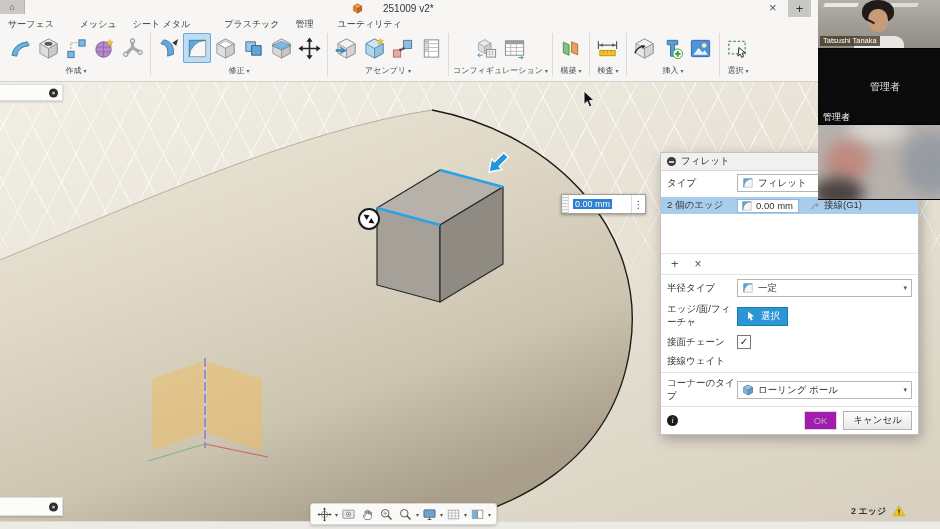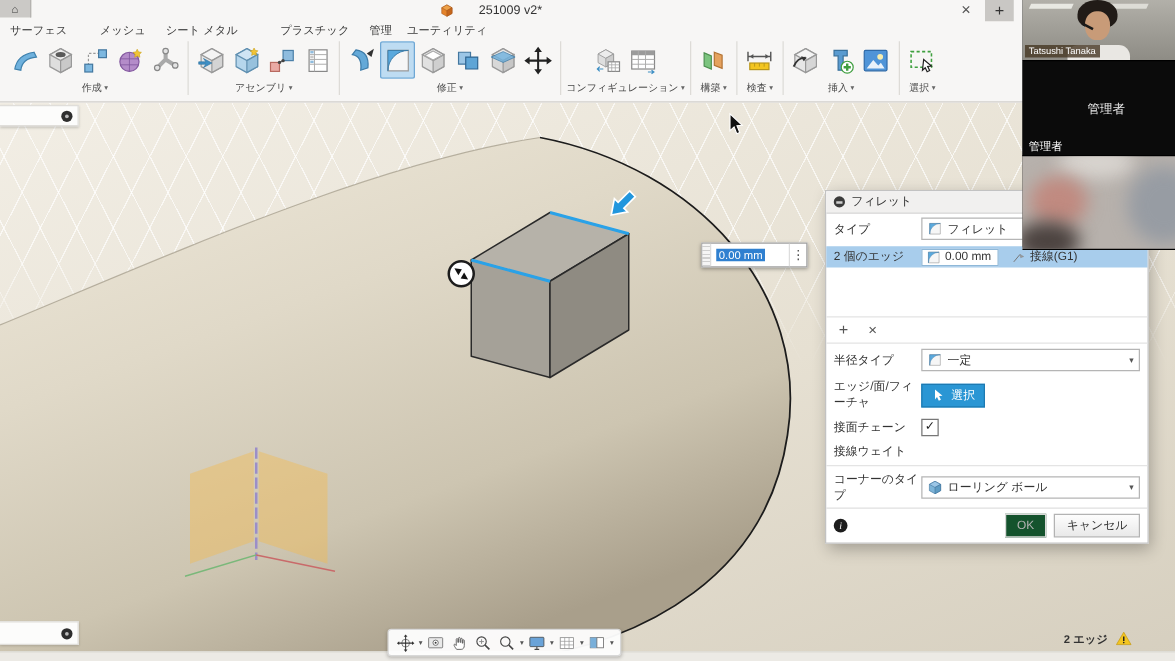--- a/index.html
+++ b/index.html
@@ -9,21 +9,21 @@
   
   .ribbon{position:absolute;top:0;left:0;width:940px;height:81px;background:#f7f6f5;
           border-bottom:1px solid #d2d0cc;z-index:5;}
   .home-tab{position:absolute;top:0;left:0;width:24px;height:14px;background:#cbc9c6;
             border-right:1px solid #b5b3b0;display:flex;align-items:center;justify-content:center;
             font-size:9px;color:#3a3a3a;}
   .tabs{position:absolute;top:18px;left:8px;display:flex;font-size:9px;color:#3a3a3a;white-space:nowrap;}
   .tab{cursor:default;}
   .tab:nth-child(2){margin-left:26px}.tab:nth-child(3){margin-left:16px}
   .tab:nth-child(4){margin-left:34px}.tab:nth-child(5){margin-left:16px}
-  .tab:nth-child(6){margin-left:12px}
+  .tab:nth-child(6){margin-left:24px}
   .doc-tab{position:absolute;top:3px;left:352px;display:flex;gap:20px;align-items:center;
            font-size:10px;color:#333;}
   .doc-tab .mini svg{width:11px;height:11px;display:block;}
   .win-close{position:absolute;top:1px;left:769px;font-size:13px;color:#555;line-height:14px;}
   .tab-add{position:absolute;top:0;left:788px;width:23px;height:17px;background:#c9c7c4;
            display:flex;align-items:center;justify-content:center;font-size:13px;color:#333;}
   .groups{position:absolute;top:33px;left:2px;display:flex;align-items:flex-start;}
   .tb-group{display:flex;flex-direction:column;align-items:center;padding:0 4px;
             border-right:1px solid #ddDBD7;}
   .tb-group:last-child{border-right:none;}
@@ -80,21 +80,21 @@
   .checkbox{width:12px;height:12px;border:1px solid #777;background:#fff;display:flex;align-items:center;
             justify-content:center;font-size:10px;font-weight:bold;color:#222;line-height:1;}
   .txt-input{flex:1;height:17px;border:1px solid #b5b5b5;padding:0 4px;display:flex;align-items:center;box-sizing:border-box;}
   .dlg-footer{display:flex;align-items:center;padding:4px 6px;border-top:1px solid #e0e0e0;}
   .info-dot{width:11px;height:11px;border-radius:50%;background:#1d1d1d;color:#fff;font-size:8px;
             font-style:italic;display:flex;align-items:center;justify-content:center;
             font-family:"Liberation Serif",serif;}
   .spacer{flex:1;}
   .btn{height:17px;padding:0 9px;border:1px solid #b3b3b3;background:linear-gradient(#fdfdfd,#e9e9e9);
        font-size:9.5px;display:flex;align-items:center;margin-left:6px;}
-  .btn.disabled{color:#b3b3b3;background:#14532d;border-color:#d8d8d8;}
+  .btn.disabled{color:#b3b3b3;background:#a21caf;border-color:#d8d8d8;}
   
   .video-panel{position:absolute;top:0;left:818px;width:134px;height:198px;background:#000;z-index:8;}
   .vt{position:relative;overflow:hidden;border-bottom:1px solid #000;}
   .vt1{height:48px;background:linear-gradient(#b2b0a9 0%,#a5a39c 35%,#8e8c85 100%);}
   .vt1 .light{position:absolute;top:3px;left:6px;width:34px;height:4px;background:#e8e8e2;transform:skewX(-25deg);}
   .vt1 .light2{position:absolute;top:3px;left:70px;width:30px;height:4px;background:#dddcd6;transform:skewX(-25deg);}
   .vt1 .hair{position:absolute;top:0;left:44px;width:32px;height:23px;border-radius:50% 50% 42% 42%;background:#211b17;}
   .vt1 .face{position:absolute;top:9px;left:50px;width:20px;height:23px;border-radius:46%;background:#c89b78;}
   .vt1 .shirt{position:absolute;bottom:0;left:36px;width:50px;height:12px;border-radius:9px 9px 0 0;background:#e9e7e3;}
   .vt1 .mic{position:absolute;top:20px;left:47px;width:10px;height:2px;background:#1a1a1a;transform:rotate(28deg);}
@@ -200,20 +200,68 @@
           </div>
           <div class="tb-label">
             <span>作成</span>
             <span class="caret">▾</span>
           </div>
         </div>
         <div class="tb-group">
           <div class="tb-icons">
             <div class="tb-btn">
               <svg viewBox="0 0 24 24">
+                <path d="M6 3c7 1 11 6 10 15l-6 2C11 12 9 8 3 7z" fill="#64a9d8" stroke="#3c7ba8"></path>
+                <path d="M15 6l6-4-2 7z" fill="#333"></path>
+              </svg>
+            </div>
+            <div class="tb-btn active">
+              <svg viewBox="0 0 24 24">
+                <path d="M3.5 3.5h17v17h-17z" fill="#f6f6f6" stroke="#9a9a9a"></path>
+                <path d="M20.5 3.5A17 17 0 0 0 3.5 20.5v-17z" fill="#5aa9dd" stroke="#3c7ba8" stroke-width=".8"></path>
+              </svg>
+            </div>
+            <div class="tb-btn">
+              <svg viewBox="0 0 24 24">
+                <path d="M12 2 21 7v10l-9 5-9-5V7z" fill="#e1e1e1" stroke="#999" stroke-width="1" stroke-linejoin="round"></path>
+                <path d="M12 2 21 7 12 12 3 7z" fill="#f1f1f1" stroke="#999" stroke-width="1"></path>
+                <path d="M21 7v10l-9 5V12z" fill="#cfcfcf" stroke="#999" stroke-width="1"></path>
+                <path d="M12 4 19 7.7 12 11.4 5 7.7z" fill="#fff" stroke="#aaa"></path>
+              </svg>
+            </div>
+            <div class="tb-btn">
+              <svg viewBox="0 0 24 24">
+                <path d="M4 5h10v10H4z" fill="#9cc6e6" stroke="#43779f"></path>
+                <path d="M10 9h10v10H10z" fill="#5fa5d6" stroke="#2f6591"></path>
+              </svg>
+            </div>
+            <div class="tb-btn">
+              <svg viewBox="0 0 24 24">
+                <path d="M12 2 21 7v10l-9 5-9-5V7z" fill="#d8d8d8" stroke="#999" stroke-width="1" stroke-linejoin="round"></path>
+                <path d="M12 2 21 7 12 12 3 7z" fill="#e8e8e8" stroke="#999" stroke-width="1"></path>
+                <path d="M21 7v10l-9 5V12z" fill="#c6c6c6" stroke="#999" stroke-width="1"></path>
+                <path d="M2 9l10-4.5L22 9l-10 4.5z" fill="#6fb1dd" opacity=".82" stroke="#3c7ba8" stroke-width=".8"></path>
+              </svg>
+            </div>
+            <div class="tb-btn">
+              <svg viewBox="0 0 24 24">
+                <path d="M12 3.5v17M3.5 12h17" stroke="#222" stroke-width="1.7"></path>
+                <path d="M12 .5l-3.2 4.4h6.4zM12 23.5l-3.2-4.4h6.4zM.5 12l4.4-3.2v6.4zM23.5 12l-4.4-3.2v6.4z" fill="#222"></path>
+              </svg>
+            </div>
+          </div>
+          <div class="tb-label">
+            <span>修正</span>
+            <span class="caret">▾</span>
+          </div>
+        </div>
+        <div class="tb-group">
+          <div class="tb-icons">
+            <div class="tb-btn">
+              <svg viewBox="0 0 24 24">
                 <path d="M12 2 21 7v10l-9 5-9-5V7z" fill="#e6e6e6" stroke="#999" stroke-width="1" stroke-linejoin="round"></path>
                 <path d="M12 2 21 7 12 12 3 7z" fill="#f4f4f4" stroke="#999" stroke-width="1"></path>
                 <path d="M21 7v10l-9 5V12z" fill="#d4d4d4" stroke="#999" stroke-width="1"></path>
                 <path d="M1 13h6l-2-2.8L12 14l-7 3.8L7 15H1z" fill="#3f8fc4" stroke="#2a6e9e" stroke-width=".5"></path>
               </svg>
             </div>
             <div class="tb-btn">
               <svg viewBox="0 0 24 24">
                 <path d="M12 2 21 7v10l-9 5-9-5V7z" fill="#b6d6ec" stroke="#5f8fb0" stroke-width="1" stroke-linejoin="round"></path>
                 <path d="M12 2 21 7 12 12 3 7z" fill="#cfe4f4" stroke="#5f8fb0" stroke-width="1"></path>
@@ -235,68 +283,20 @@
                 <rect x="5.5" y="3" width="15" height="18" fill="#fff" stroke="#888"></rect>
                 <path d="M5.5 7h15M5.5 11h15M5.5 15h15M10 3v18" stroke="#aaa" stroke-width=".8"></path>
                 <rect x="6.5" y="4" width="2.8" height="2" fill="#8fbcde"></rect>
                 <rect x="6.5" y="8" width="2.8" height="2" fill="#c9c9c9"></rect>
                 <rect x="6.5" y="12" width="2.8" height="2" fill="#8fbcde"></rect>
               </svg>
             </div>
           </div>
           <div class="tb-label">
             <span>アセンブリ</span>
-            <span class="caret">▾</span>
-          </div>
-        </div>
-        <div class="tb-group">
-          <div class="tb-icons">
-            <div class="tb-btn">
-              <svg viewBox="0 0 24 24">
-                <path d="M6 3c7 1 11 6 10 15l-6 2C11 12 9 8 3 7z" fill="#64a9d8" stroke="#3c7ba8"></path>
-                <path d="M15 6l6-4-2 7z" fill="#333"></path>
-              </svg>
-            </div>
-            <div class="tb-btn active">
-              <svg viewBox="0 0 24 24">
-                <path d="M3.5 3.5h17v17h-17z" fill="#f6f6f6" stroke="#9a9a9a"></path>
-                <path d="M20.5 3.5A17 17 0 0 0 3.5 20.5v-17z" fill="#5aa9dd" stroke="#3c7ba8" stroke-width=".8"></path>
-              </svg>
-            </div>
-            <div class="tb-btn">
-              <svg viewBox="0 0 24 24">
-                <path d="M12 2 21 7v10l-9 5-9-5V7z" fill="#e1e1e1" stroke="#999" stroke-width="1" stroke-linejoin="round"></path>
-                <path d="M12 2 21 7 12 12 3 7z" fill="#f1f1f1" stroke="#999" stroke-width="1"></path>
-                <path d="M21 7v10l-9 5V12z" fill="#cfcfcf" stroke="#999" stroke-width="1"></path>
-                <path d="M12 4 19 7.7 12 11.4 5 7.7z" fill="#fff" stroke="#aaa"></path>
-              </svg>
-            </div>
-            <div class="tb-btn">
-              <svg viewBox="0 0 24 24">
-                <path d="M4 5h10v10H4z" fill="#9cc6e6" stroke="#43779f"></path>
-                <path d="M10 9h10v10H10z" fill="#5fa5d6" stroke="#2f6591"></path>
-              </svg>
-            </div>
-            <div class="tb-btn">
-              <svg viewBox="0 0 24 24">
-                <path d="M12 2 21 7v10l-9 5-9-5V7z" fill="#d8d8d8" stroke="#999" stroke-width="1" stroke-linejoin="round"></path>
-                <path d="M12 2 21 7 12 12 3 7z" fill="#e8e8e8" stroke="#999" stroke-width="1"></path>
-                <path d="M21 7v10l-9 5V12z" fill="#c6c6c6" stroke="#999" stroke-width="1"></path>
-                <path d="M2 9l10-4.5L22 9l-10 4.5z" fill="#6fb1dd" opacity=".82" stroke="#3c7ba8" stroke-width=".8"></path>
-              </svg>
-            </div>
-            <div class="tb-btn">
-              <svg viewBox="0 0 24 24">
-                <path d="M12 3.5v17M3.5 12h17" stroke="#222" stroke-width="1.7"></path>
-                <path d="M12 .5l-3.2 4.4h6.4zM12 23.5l-3.2-4.4h6.4zM.5 12l4.4-3.2v6.4zM23.5 12l-4.4-3.2v6.4z" fill="#222"></path>
-              </svg>
-            </div>
-          </div>
-          <div class="tb-label">
-            <span>修正</span>
             <span class="caret">▾</span>
           </div>
         </div>
         <div class="tb-group">
           <div class="tb-icons">
             <div class="tb-btn">
               <svg viewBox="0 0 24 24">
                 <g transform="scale(.72) translate(2,2)">
                   <path d="M12 2 21 7v10l-9 5-9-5V7z" fill="#dedede" stroke="#999" stroke-width="1" stroke-linejoin="round"></path>
                   <path d="M12 2 21 7 12 12 3 7z" fill="#ececec" stroke="#999" stroke-width="1"></path>

